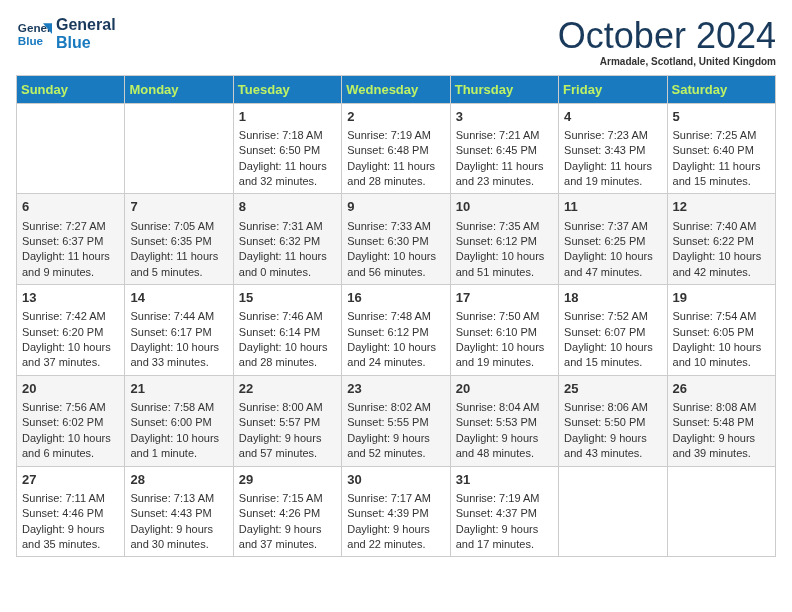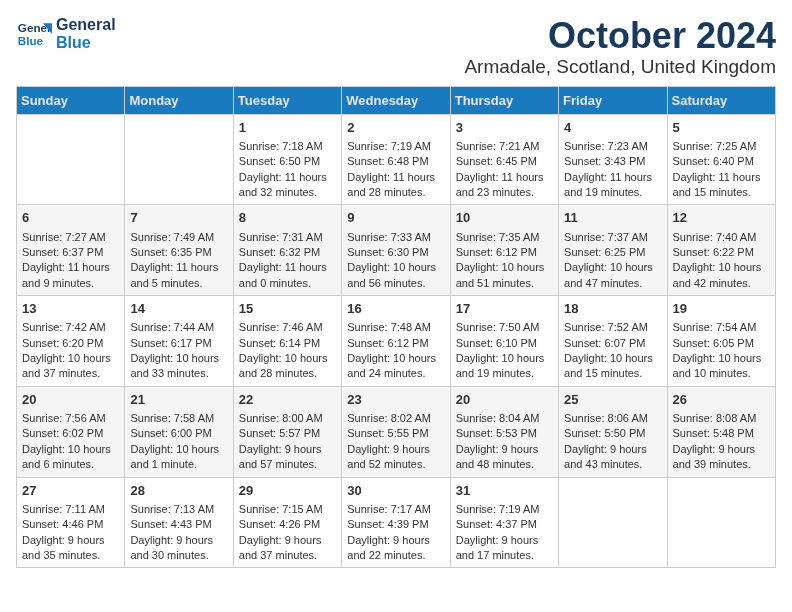--- a/index.html
+++ b/index.html
@@ -28,37 +28,37 @@
       line-height: 1.1;
     }
     .logo-blue { color: #1a7abf; }
     .logo-icon {
       width: 36px;
       height: 36px;
     }
     .title-block { text-align: right; }
     .month-title {
       font-size: 36px;
-      font-weight: bold;
+      font-weight: normal;
       color: #1a3a5c;
       line-height: 1.1;
     }
     .subtitle {
-      font-size: 19px;
+      font-size: 10px;
       color: #333;
-      font-weight: normal;
+      font-weight: bold;
     }
     table {
       width: 100%;
       border-collapse: collapse;
       font-size: 11px;
     }
     thead th {
       background: #1a7abf;
-      color: #e5e5e5;
+      color: #bef264;
       padding: 6px 4px;
       text-align: left;
       font-size: 13px;
       font-weight: bold;
       border: 1px solid #ccc;
     }
     tbody td {
       border: 1px solid #ccc;
       padding: 4px 5px;
       vertical-align: top;
@@ -157,21 +157,21 @@
       <tr>
         <td>
           <span class="day-num">6</span>
           <div>Sunrise: 7:27 AM</div>
           <div>Sunset: 6:37 PM</div>
           <div>Daylight: 11 hours</div>
           <div>and 9 minutes.</div>
         </td>
         <td>
           <span class="day-num">7</span>
-          <div>Sunrise: 7:49 AM</div>
+          <div>Sunrise: 7:05 AM</div>
           <div>Sunset: 6:35 PM</div>
           <div>Daylight: 11 hours</div>
           <div>and 5 minutes.</div>
         </td>
         <td>
           <span class="day-num">8</span>
           <div>Sunrise: 7:31 AM</div>
           <div>Sunset: 6:32 PM</div>
           <div>Daylight: 11 hours</div>
           <div>and 0 minutes.</div>

